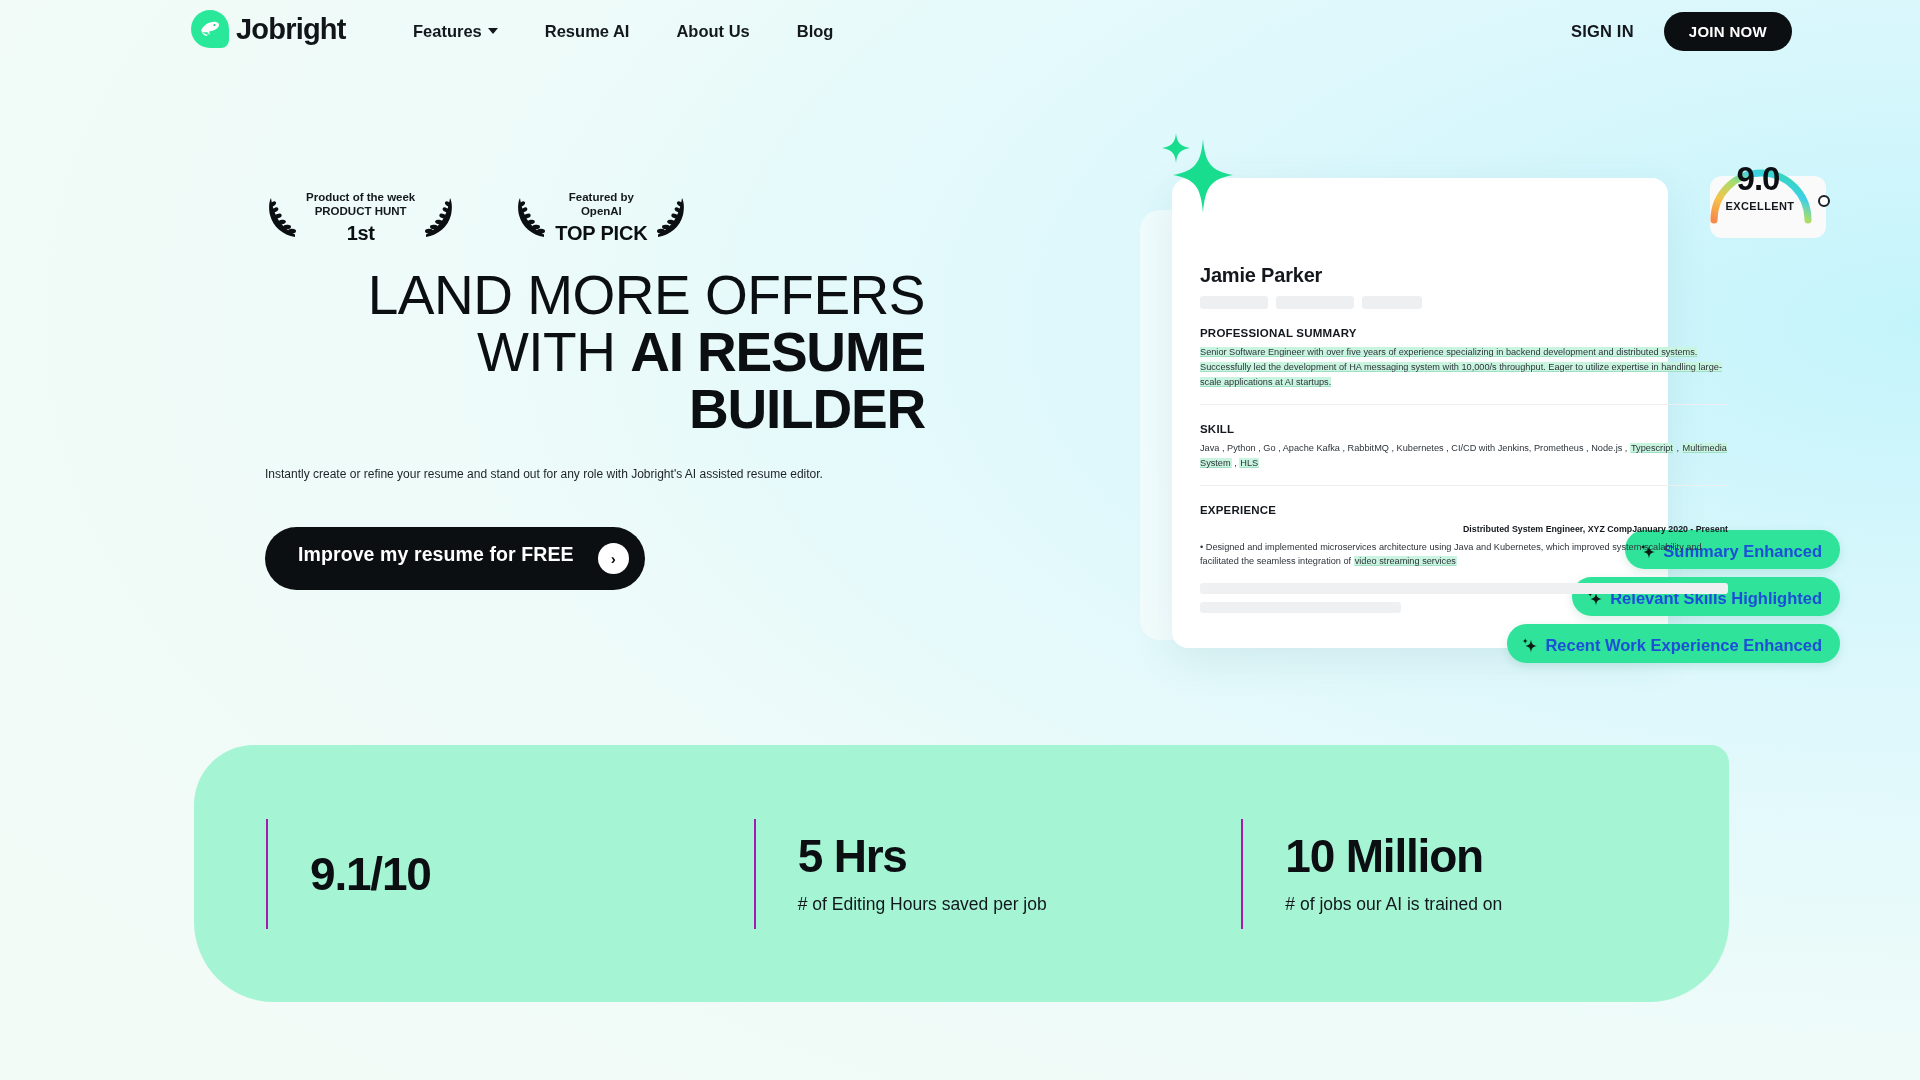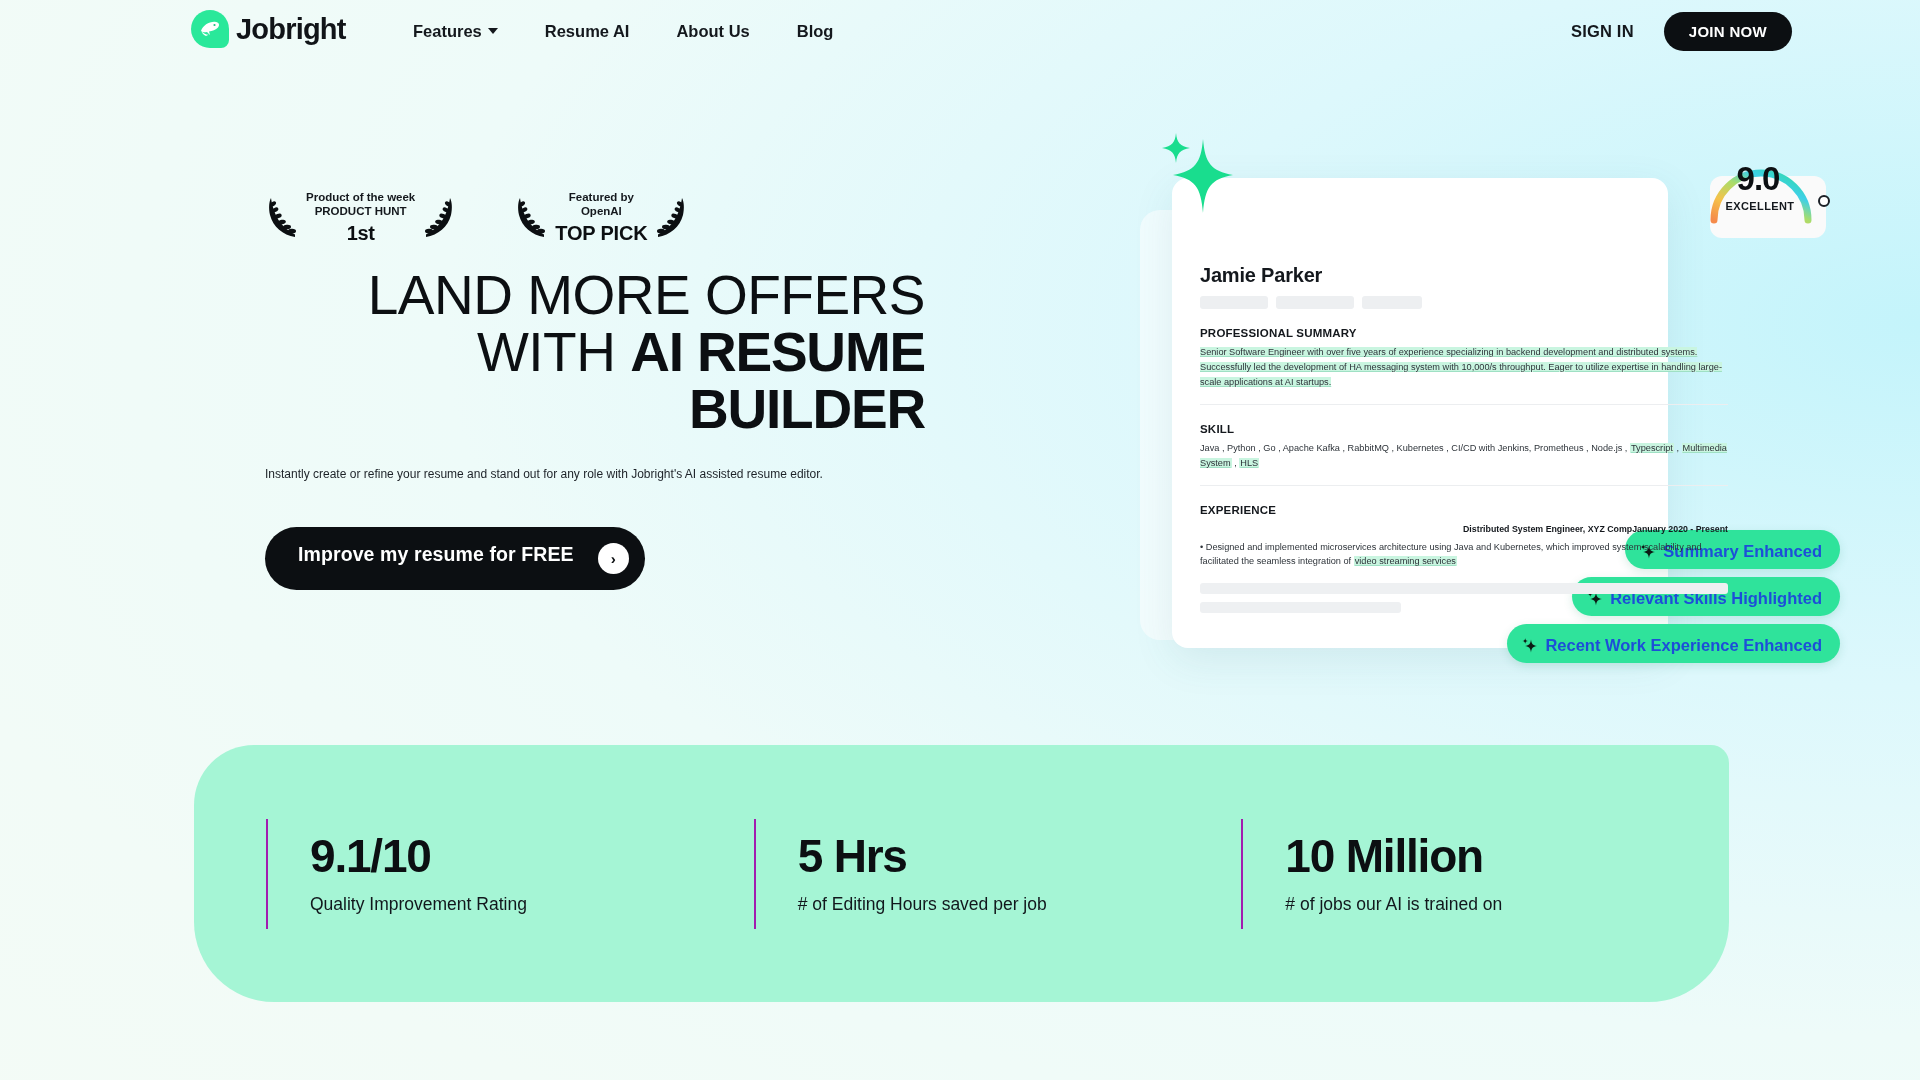--- a/index.html
+++ b/index.html
@@ -410,21 +410,20 @@
           <path d="M4.2 1 C4.4 3, 4.9 3.6, 7 4 C4.9 4.4, 4.4 5, 4.2 7 C4 5, 3.5 4.4, 1.4 4 C3.5 3.6, 4 3, 4.2 1 Z" fill="#0c1a14"></path>
         </svg>
         <span>Recent Work Experience Enhanced</span>
       </div>
     </div>
   </div>
 
   <div class="stats">
     <div class="stat">
       <div class="stat-val">9.1/10</div>
-      <div class="stat-lbl">Quality Improvement Rating</div>
     </div>
     <div class="stat">
       <div class="stat-val">5 Hrs</div>
       <div class="stat-lbl"># of Editing Hours saved per job</div>
     </div>
     <div class="stat">
       <div class="stat-val">10 Million</div>
       <div class="stat-lbl"># of jobs our AI is trained on</div>
     </div>
   </div>

